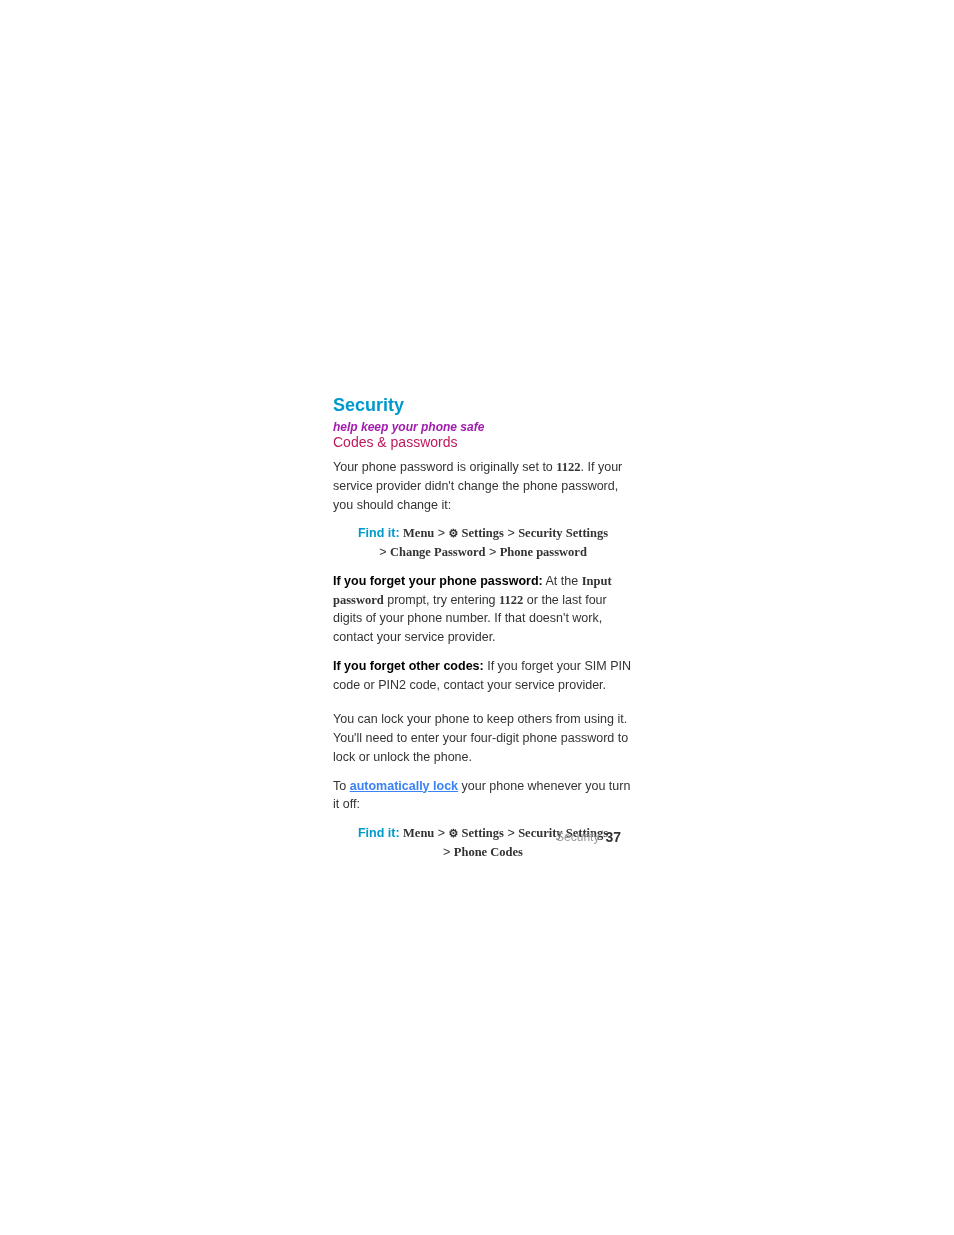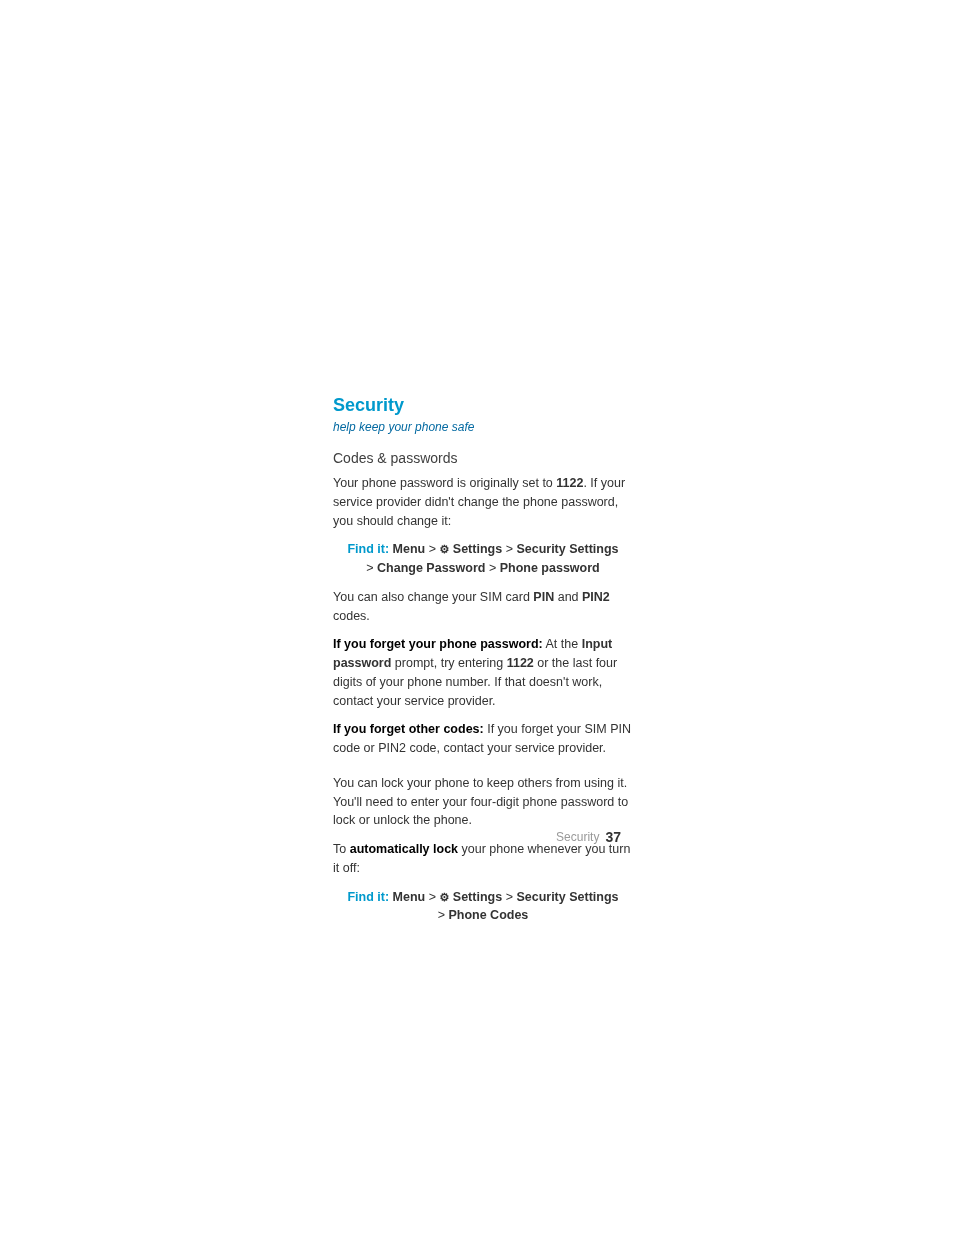--- a/index.html
+++ b/index.html
@@ -35,27 +35,27 @@
     .section-title {
       font-size: 18px;
       font-weight: bold;
       color: #0099cc;
       margin-bottom: 4px;
     }
 
     .section-subtitle {
       font-style: italic;
       font-size: 12px;
-      color: #0369a1;
-      margin-bottom: 16px;
+      color: #a21caf;
+      font-weight: bold;
     }
 
     .subsection-title {
       font-size: 14px;
-      color: #404040;
+      color: #be185d;
       margin-bottom: 8px;
       font-weight: normal;
     }
 
     .body-text {
       font-size: 12.5px;
       line-height: 1.5;
       color: #333333;
       margin-bottom: 10px;
     }
@@ -68,25 +68,27 @@
       text-align: center;
     }
 
     .find-it-label {
       color: #0099cc;
       font-weight: bold;
     }
 
     .bold-text {
       font-weight: bold;
+      font-family: Liberation Serif, serif;
     }
 
     .blue-link {
-      color: #000000;
+      color: #3b82f6;
       font-weight: bold;
+      text-decoration: underline;
     }
 
     .gear-icon {
       display: inline-block;
       font-size: 11px;
     }
 
     .forgot-label {
       color: #000000;
       font-weight: bold;
@@ -132,23 +134,20 @@
     <div class="body-text">
       <span>Your phone password is originally set to </span><span class="bold-text">1122</span><span>. If your service provider didn't change the phone password, you should change it:</span>
     </div>
 
     <div class="find-it-line">
       <span class="find-it-label">Find it:</span>
       <span class="bold-text">Menu</span><span> &gt; </span><span class="bold-text gear-icon">⚙</span><span class="bold-text"> Settings</span><span> &gt; </span><span class="bold-text">Security Settings</span><br>
       <span> &gt; </span><span class="bold-text">Change Password</span><span> &gt; </span><span class="bold-text">Phone password</span>
     </div>
 
-    <div class="body-text">
-      <span>You can also change your SIM card </span><span class="bold-text">PIN</span><span> and </span><span class="bold-text">PIN2</span><span> codes.</span>
-    </div>
 
     <div class="body-text">
       <span class="forgot-label">If you forget your phone password:</span><span> At the </span><span class="bold-text">Input password</span><span> prompt, try entering </span><span class="bold-text">1122</span><span> or the last four digits of your phone number. If that doesn't work, contact your service provider.</span>
     </div>
 
     <div class="body-text">
       <span class="forgot-label">If you forget other codes:</span><span> If you forget your SIM PIN code or PIN2 code, contact your service provider.</span>
     </div>
 
     <div class="subsection-lock">

